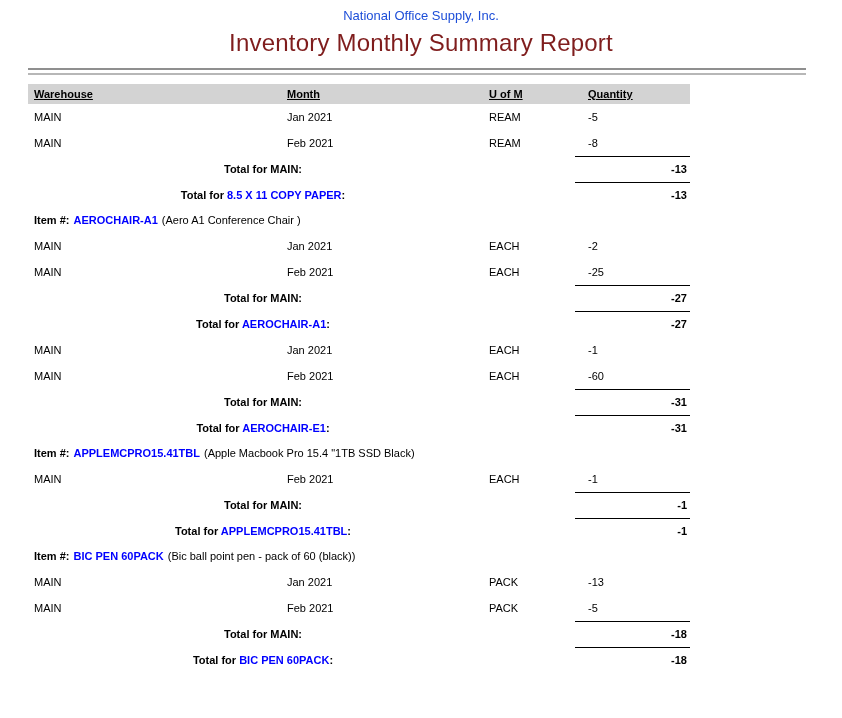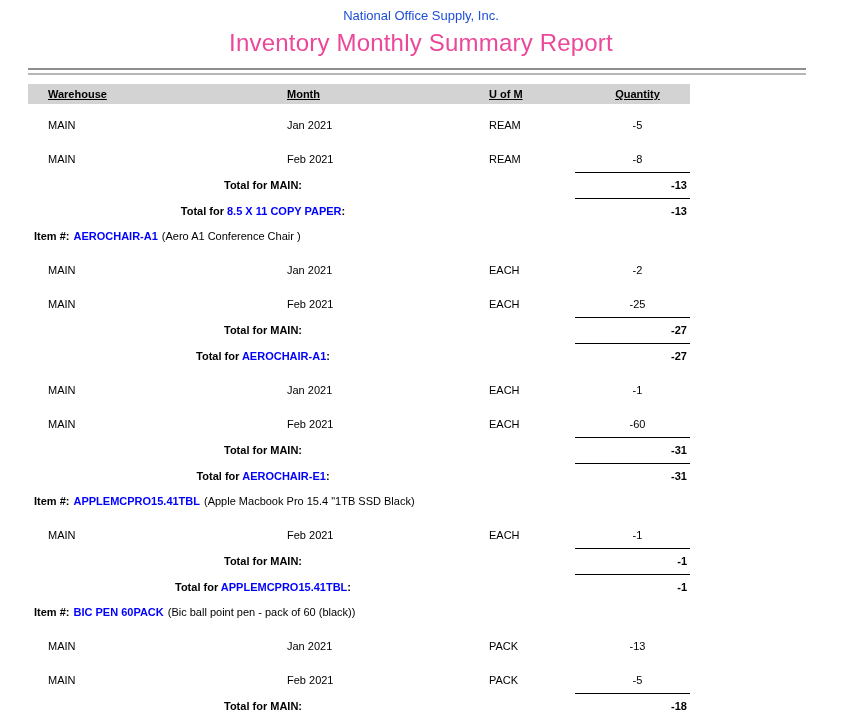--- a/index.html
+++ b/index.html
@@ -4,37 +4,37 @@
 <style>
   * { margin:0; padding:0; box-sizing:border-box; }
   html,body { background:#ffffff; }
   body {
     width:842px; height:718px; overflow:hidden;
     font-family:"Liberation Sans","DejaVu Sans",sans-serif;
     color:#000;
   }
   .page { padding-top:8px; }
   .company { text-align:center; font-size:13px; color:#1d4ed8; line-height:16px; }
-  .title   { text-align:center; font-size:24px; color:#ec4899; line-height:30px; margin-top:4px; letter-spacing:0.2px; }
+  .title   { text-align:center; font-size:24px; color:#7f1d1d; line-height:30px; margin-top:4px; letter-spacing:0.2px; }
   .double-rule {
     margin:10px 0 0 28px; width:778px; height:7px;
     border-top:2px solid #8f8f8f; border-bottom:2px solid #b7b7b7;
   }
   .table { margin-left:28px; width:662px; font-size:11px; }
   .header-bar {
     margin-top:9px; height:20px; background:#d3d3d3;
     display:grid; grid-template-columns:259px 202px 99px 1fr; align-items:center;
     font-weight:bold;
   }
   .header-bar .hd { text-decoration:underline; white-space:nowrap; }
-  .c1 { padding-left:20px; }
-  .c4 { text-align:center; padding-right:3px; }
+  .c1 { padding-left:6px; }
+  .c4 { text-align:left; padding-right:3px; }
   .row {
     height:26px; display:grid; grid-template-columns:259px 202px 99px 1fr;
-    align-items:center; white-space:nowrap;margin-top:8px;
+    align-items:center; white-space:nowrap;
   }
   .item-line { display:block; height:25px; line-height:25px; padding-left:6px; white-space:nowrap; }
   .item-line .ilabel { font-weight:bold; }
   .item-line .code { color:#0000ff; font-weight:bold; margin-left:4px; text-decoration:none; cursor:pointer; }
   .item-line .desc { margin-left:4px; }
   .total-row { position:relative; display:block; height:26px; line-height:26px; font-weight:bold; }
   .total-row .overline { position:absolute; top:0; left:547px; width:115px; height:0; border-top:1px solid #000; }
   .total-row .tlabel { position:absolute; left:0; top:0; width:470px; text-align:center; white-space:nowrap; }
   .total-row .tqty { position:absolute; top:0; right:0; width:115px; text-align:right; padding-right:3px; }
   .total-row .code { color:#0000ff; font-weight:bold; text-decoration:none; cursor:pointer; }

